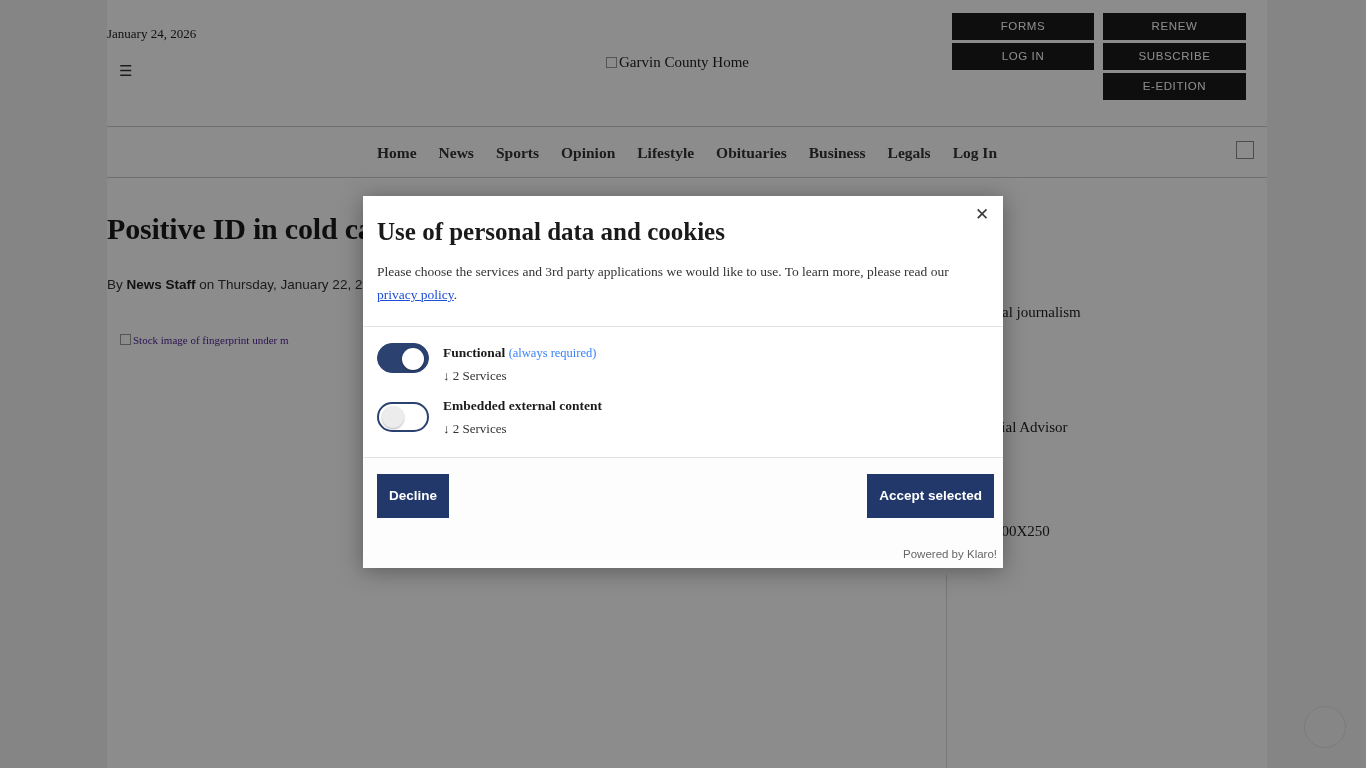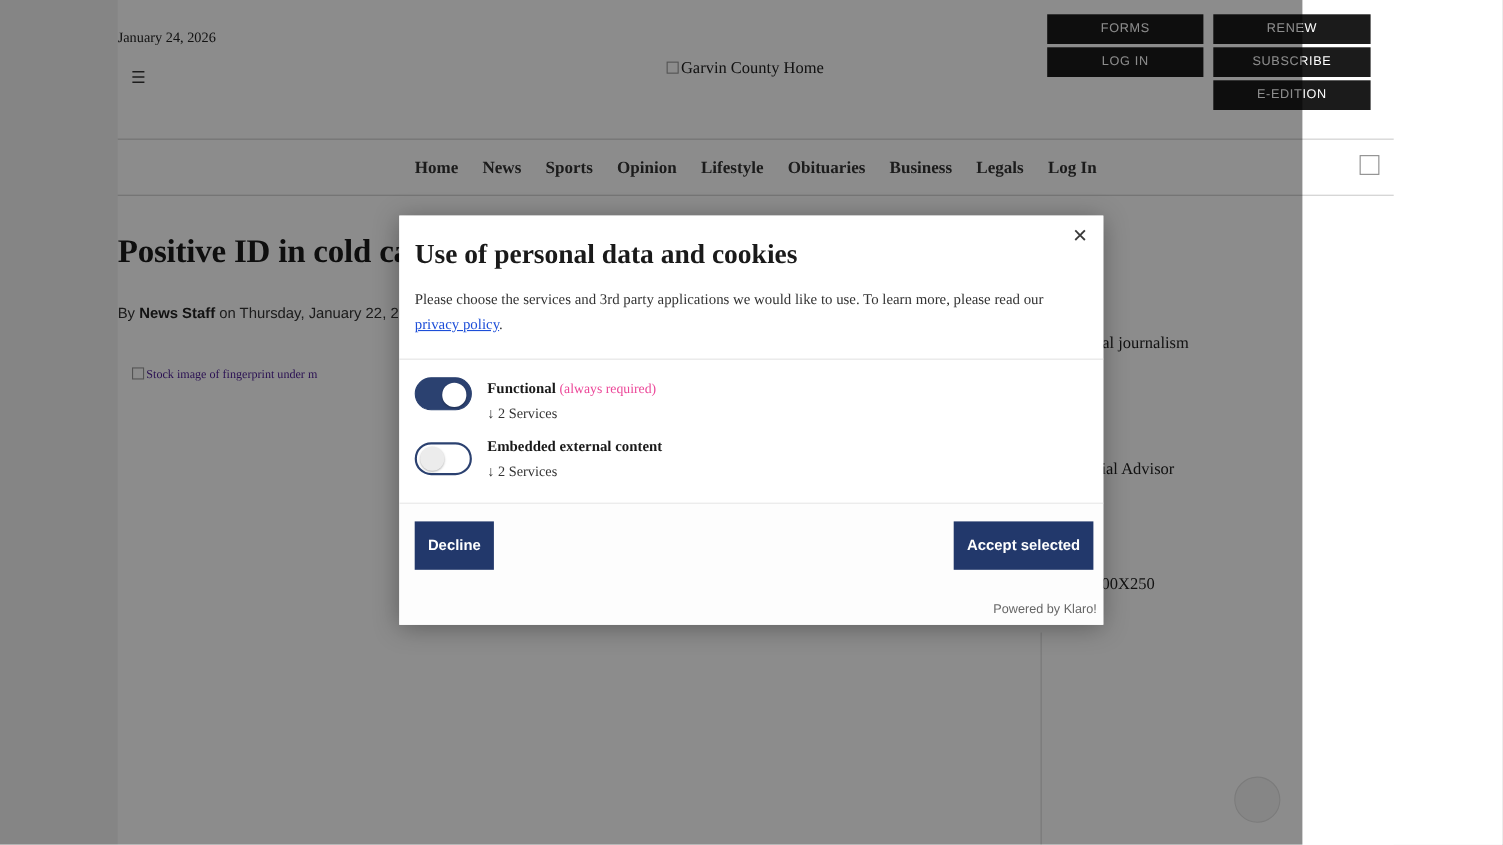--- a/index.html
+++ b/index.html
@@ -5,21 +5,21 @@
   * { box-sizing: border-box; }
   html, body {
     margin: 0; padding: 0;
     width: 1366px; height: 768px;
     overflow: hidden;
     background: #ffffff;
     font-family: "Liberation Serif", serif;
   }
   #page {
     position: relative;
-    width: 1184px; height: 768px;
+    width: 1366px; height: 768px;
     background: #ffffff;
     text-decoration: underline;
   }
   
   .site {
     position: absolute;
     inset: 0;
     background: #f2f2f2;
   }
   .site-inner {
@@ -253,21 +253,21 @@
   .toggle.off .knob { left: 3px; top: 2px; background: #ececec; }
   .svc-text { padding-top: 2px; }
   .svc-title {
     font-size: 13.5px;
     font-weight: bold;
     color: #1a1a1a;
   }
   .svc-note {
     font-size: 12.5px;
     font-weight: normal;
-    color: #ec4899;
+    color: #3b82f6;
   }
   .svc-count {
     margin-top: 7px;
     font-size: 13px;
     color: #333;
     cursor: pointer;
   }
   .modal-foot {
     background: #fdfdfd;
     padding: 16px 14px 8px 14px;

